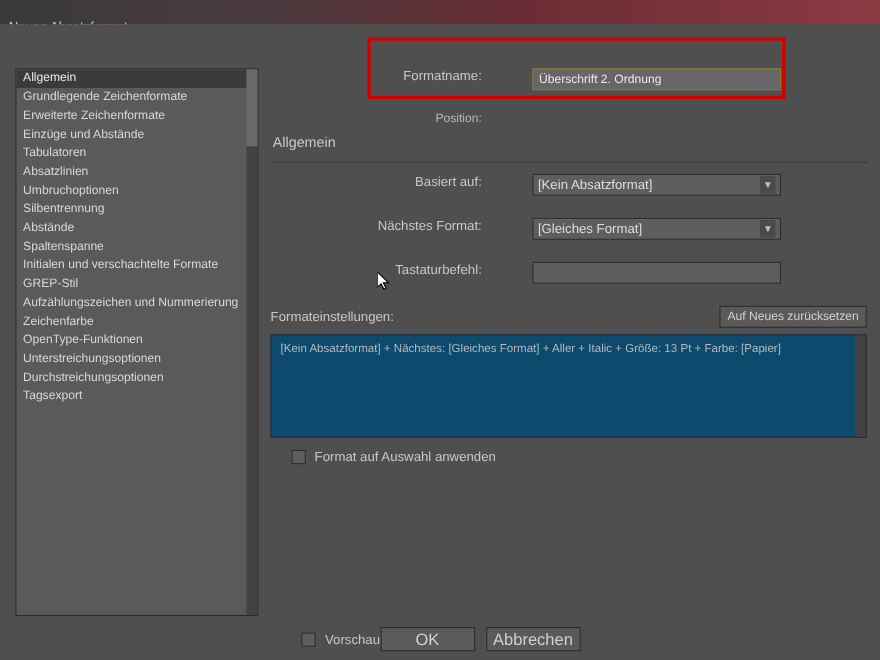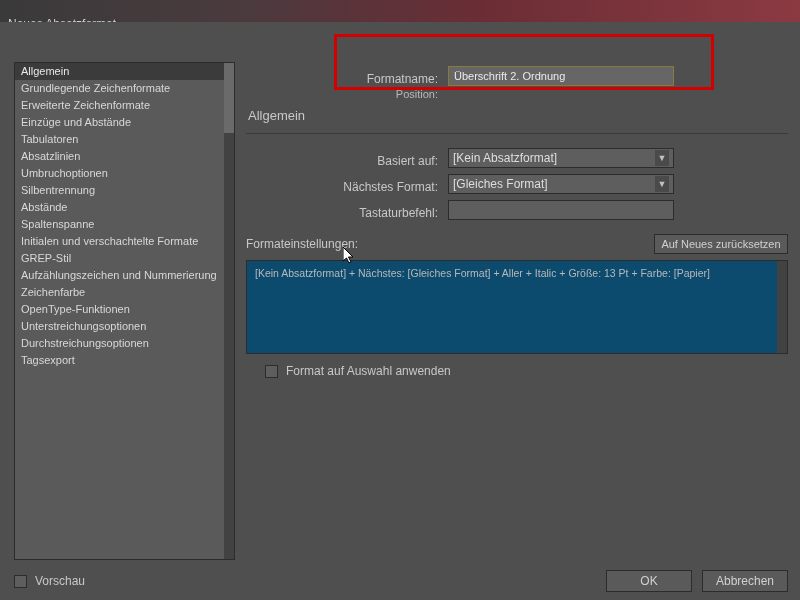--- a/index.html
+++ b/index.html
@@ -7,40 +7,40 @@
 .titlebar { height: 22px; background: linear-gradient(to right, #3a3a3a 0%, #4a3a3e 30%, #6b2d35 60%, #8b3a42 100%); color: #cfcfcf; font-size: 12px; padding: 17px 8px; }
 .dialog-bg { position: absolute; top: 22px; left: 0; right: 0; bottom: 0; background: #4f4f4f; }
 .highlight-box { position: absolute; top: 34px; left: 334px; width: 380px; height: 56px; border: 3px solid #d40000; z-index: 5; pointer-events: none; }
 .left-panel { position: absolute; top: 40px; left: 14px; width: 221px; height: 498px; background: #5a5a5a; border: 1px solid #2c2c2c; }
 .left-list { width: 210px; height: 496px; overflow-y: auto; }
 .left-item { padding: 1px 6px; font-size: 11px; color: #d8d8d8; cursor: pointer; line-height: 15px; }
 .left-item.selected { background: #3b3b3b; color: #e8e8e8; }
 .left-scroll { position: absolute; top: 0; right: 0; width: 10px; height: 100%; background: #424242; }
 .left-scroll-thumb { width: 10px; height: 70px; background: #6a6a6a; }
 .main { position: absolute; top: 40px; left: 246px; right: 12px; bottom: 40px; font-size: 12px; color: #c8c8c8; }
-.row { display: flex; align-items: flex-end; height: 24px; margin-bottom: 2px; }
+.row { display: flex; align-items: flex-start; height: 24px; margin-bottom: 16px; gap: 36px; }
 .row label { width: 202px; text-align: right; padding-right: 10px; font-size: 12px; color: #c8c8c8; }
 .field-input { flex: 1; max-width: 226px; height: 20px; background: #666666; border: 1px solid #8a7a3a; color: #eaeaea; font-size: 11px; padding: 0 5px; }
 .pos-label { width: 202px; text-align: right; padding-right: 10px; font-size: 11px; color: #b8b8b8; margin-top: 2px; margin-bottom: 8px; }
 .section-title { font-size: 13px; color: #c8c8c8; margin: 6px 0 10px 2px; }
 .divider { height: 1px; background: #3a3a3a; margin: 4px 0 10px 0; }
 .dd { flex: 1; max-width: 226px; height: 20px; background: #5e5e5e; border: 1px solid #2c2c2c; display: flex; align-items: center; justify-content: space-between; padding: 0 4px; font-size: 12px; color: #dedede; cursor: pointer; }
 .dd .arrow { width: 14px; height: 16px; background: #4a4a4a; display: flex; align-items: center; justify-content: center; color: #c0c0c0; font-size: 9px; }
 .txt { flex: 1; max-width: 226px; height: 20px; background: #5e5e5e; border: 1px solid #2c2c2c; }
 .fmt-row { display: flex; justify-content: space-between; align-items: center; margin-top: 14px; }
 .fmt-label { font-size: 12px; color: #c8c8c8; }
 .reset-btn { width: 134px; height: 20px; background: #5a5a5a; border: 1px solid #2c2c2c; color: #d0d0d0; font-size: 11px; cursor: pointer; display: flex; align-items: center; justify-content: center; }
 .summary-box { margin-top: 6px; height: 94px; background: #0c4a6e; border: 1px solid #2c2c2c; padding: 6px 8px; font-size: 10.5px; color: #b8b8b8; position: relative; line-height: 13px; }
 .summary-scroll { position: absolute; top: 0; right: 0; width: 10px; height: 100%; background: #424242; }
 .apply-row { display: flex; align-items: center; margin-top: 10px; font-size: 12px; color: #c8c8c8; padding-left: 19px; }
 .chk { width: 13px; height: 13px; border: 1px solid #2c2c2c; background: #5e5e5e; margin-right: 8px; cursor: pointer; }
-.footer { position: absolute; left: 14px; right: 12px; bottom: 8px; display: flex; justify-content: space-between; align-items: center; }
+.footer { position: absolute; left: 14px; right: 12px; bottom: 8px; display: flex; justify-content: center; align-items: center; }
 .footer-left { display: flex; align-items: center; font-size: 12px; color: #c8c8c8; }
 .footer-right { display: flex; gap: 10px; }
-.btn { width: 86px; height: 22px; background: #5a5a5a; border: 1px solid #2c2c2c; color: #d0d0d0; font-size: 12px; cursor: pointer; display: flex; align-items: center; justify-content: center; }
+.btn { width: 86px; height: 22px; background: #5a5a5a; border: 1px solid #2c2c2c; color: #d0d0d0; font-size: 15px; cursor: pointer; display: flex; align-items: center; justify-content: center; }
 .cursor { position: absolute; top: 247px; left: 343px; z-index: 10; pointer-events: none; }
 </style>
 </head>
 <body>
 
 <div class="titlebar">
   <span>Neues Absatzformat</span>
 </div>
 
 <div class="dialog-bg">

